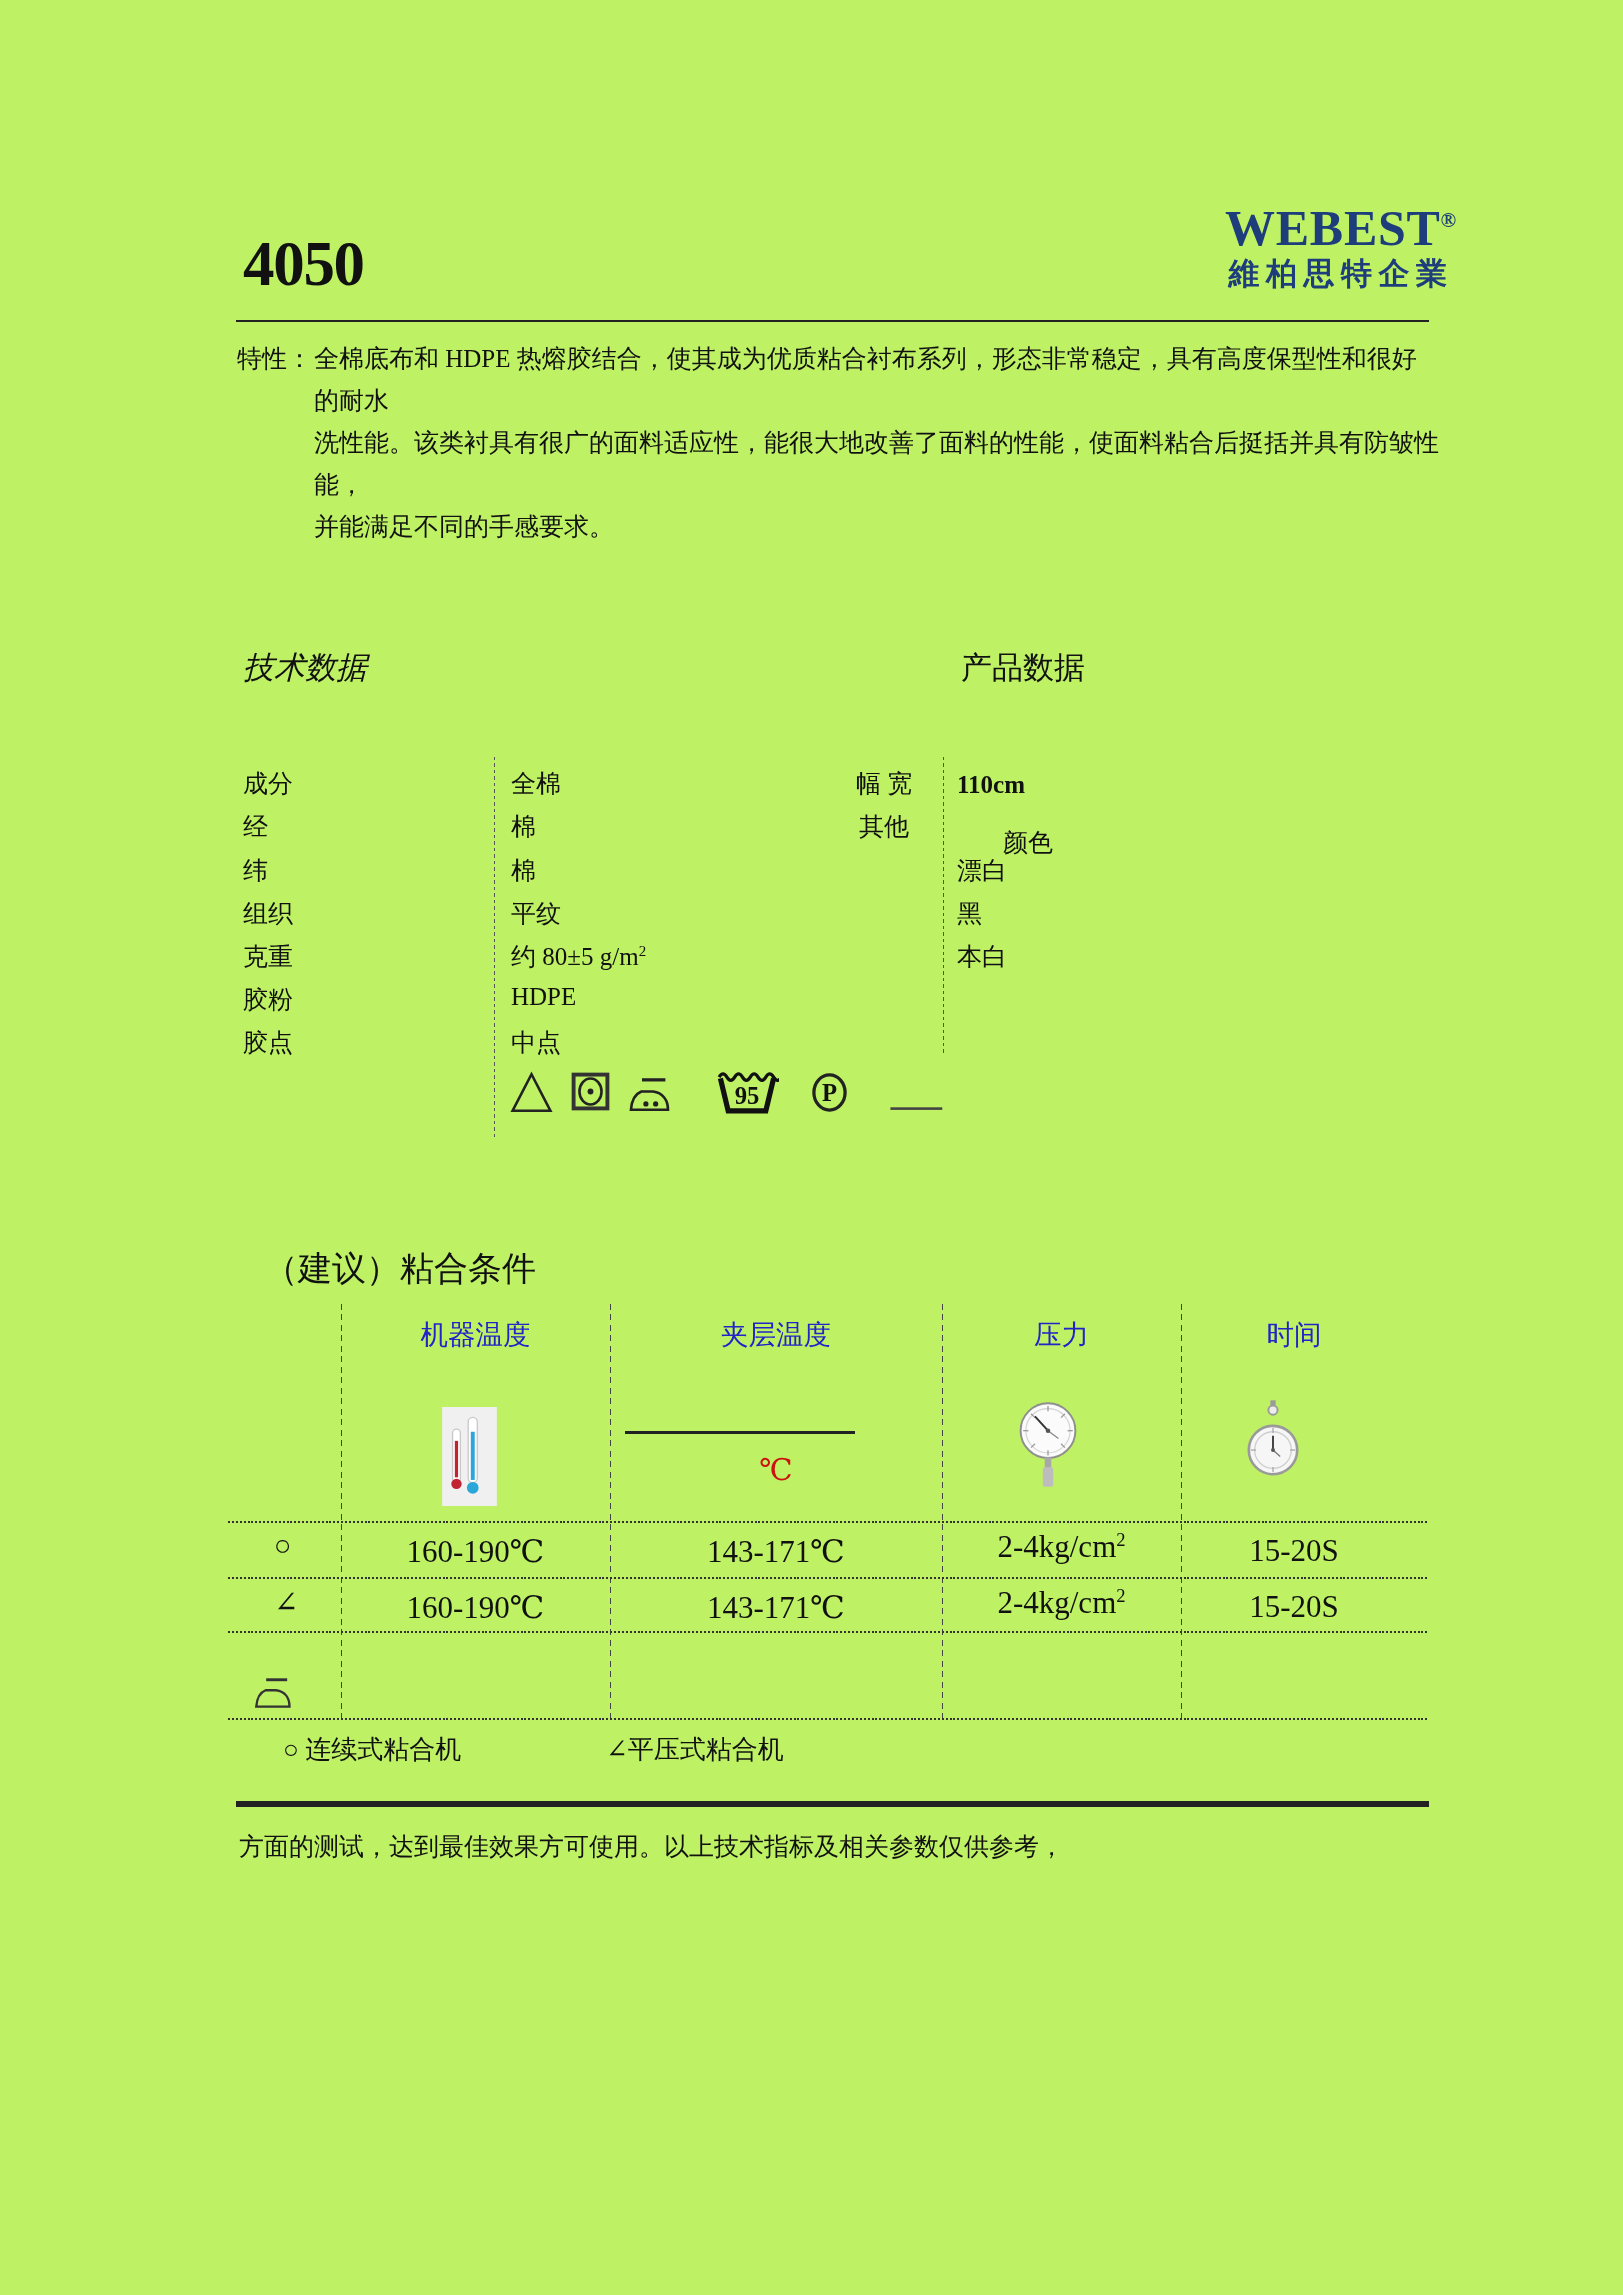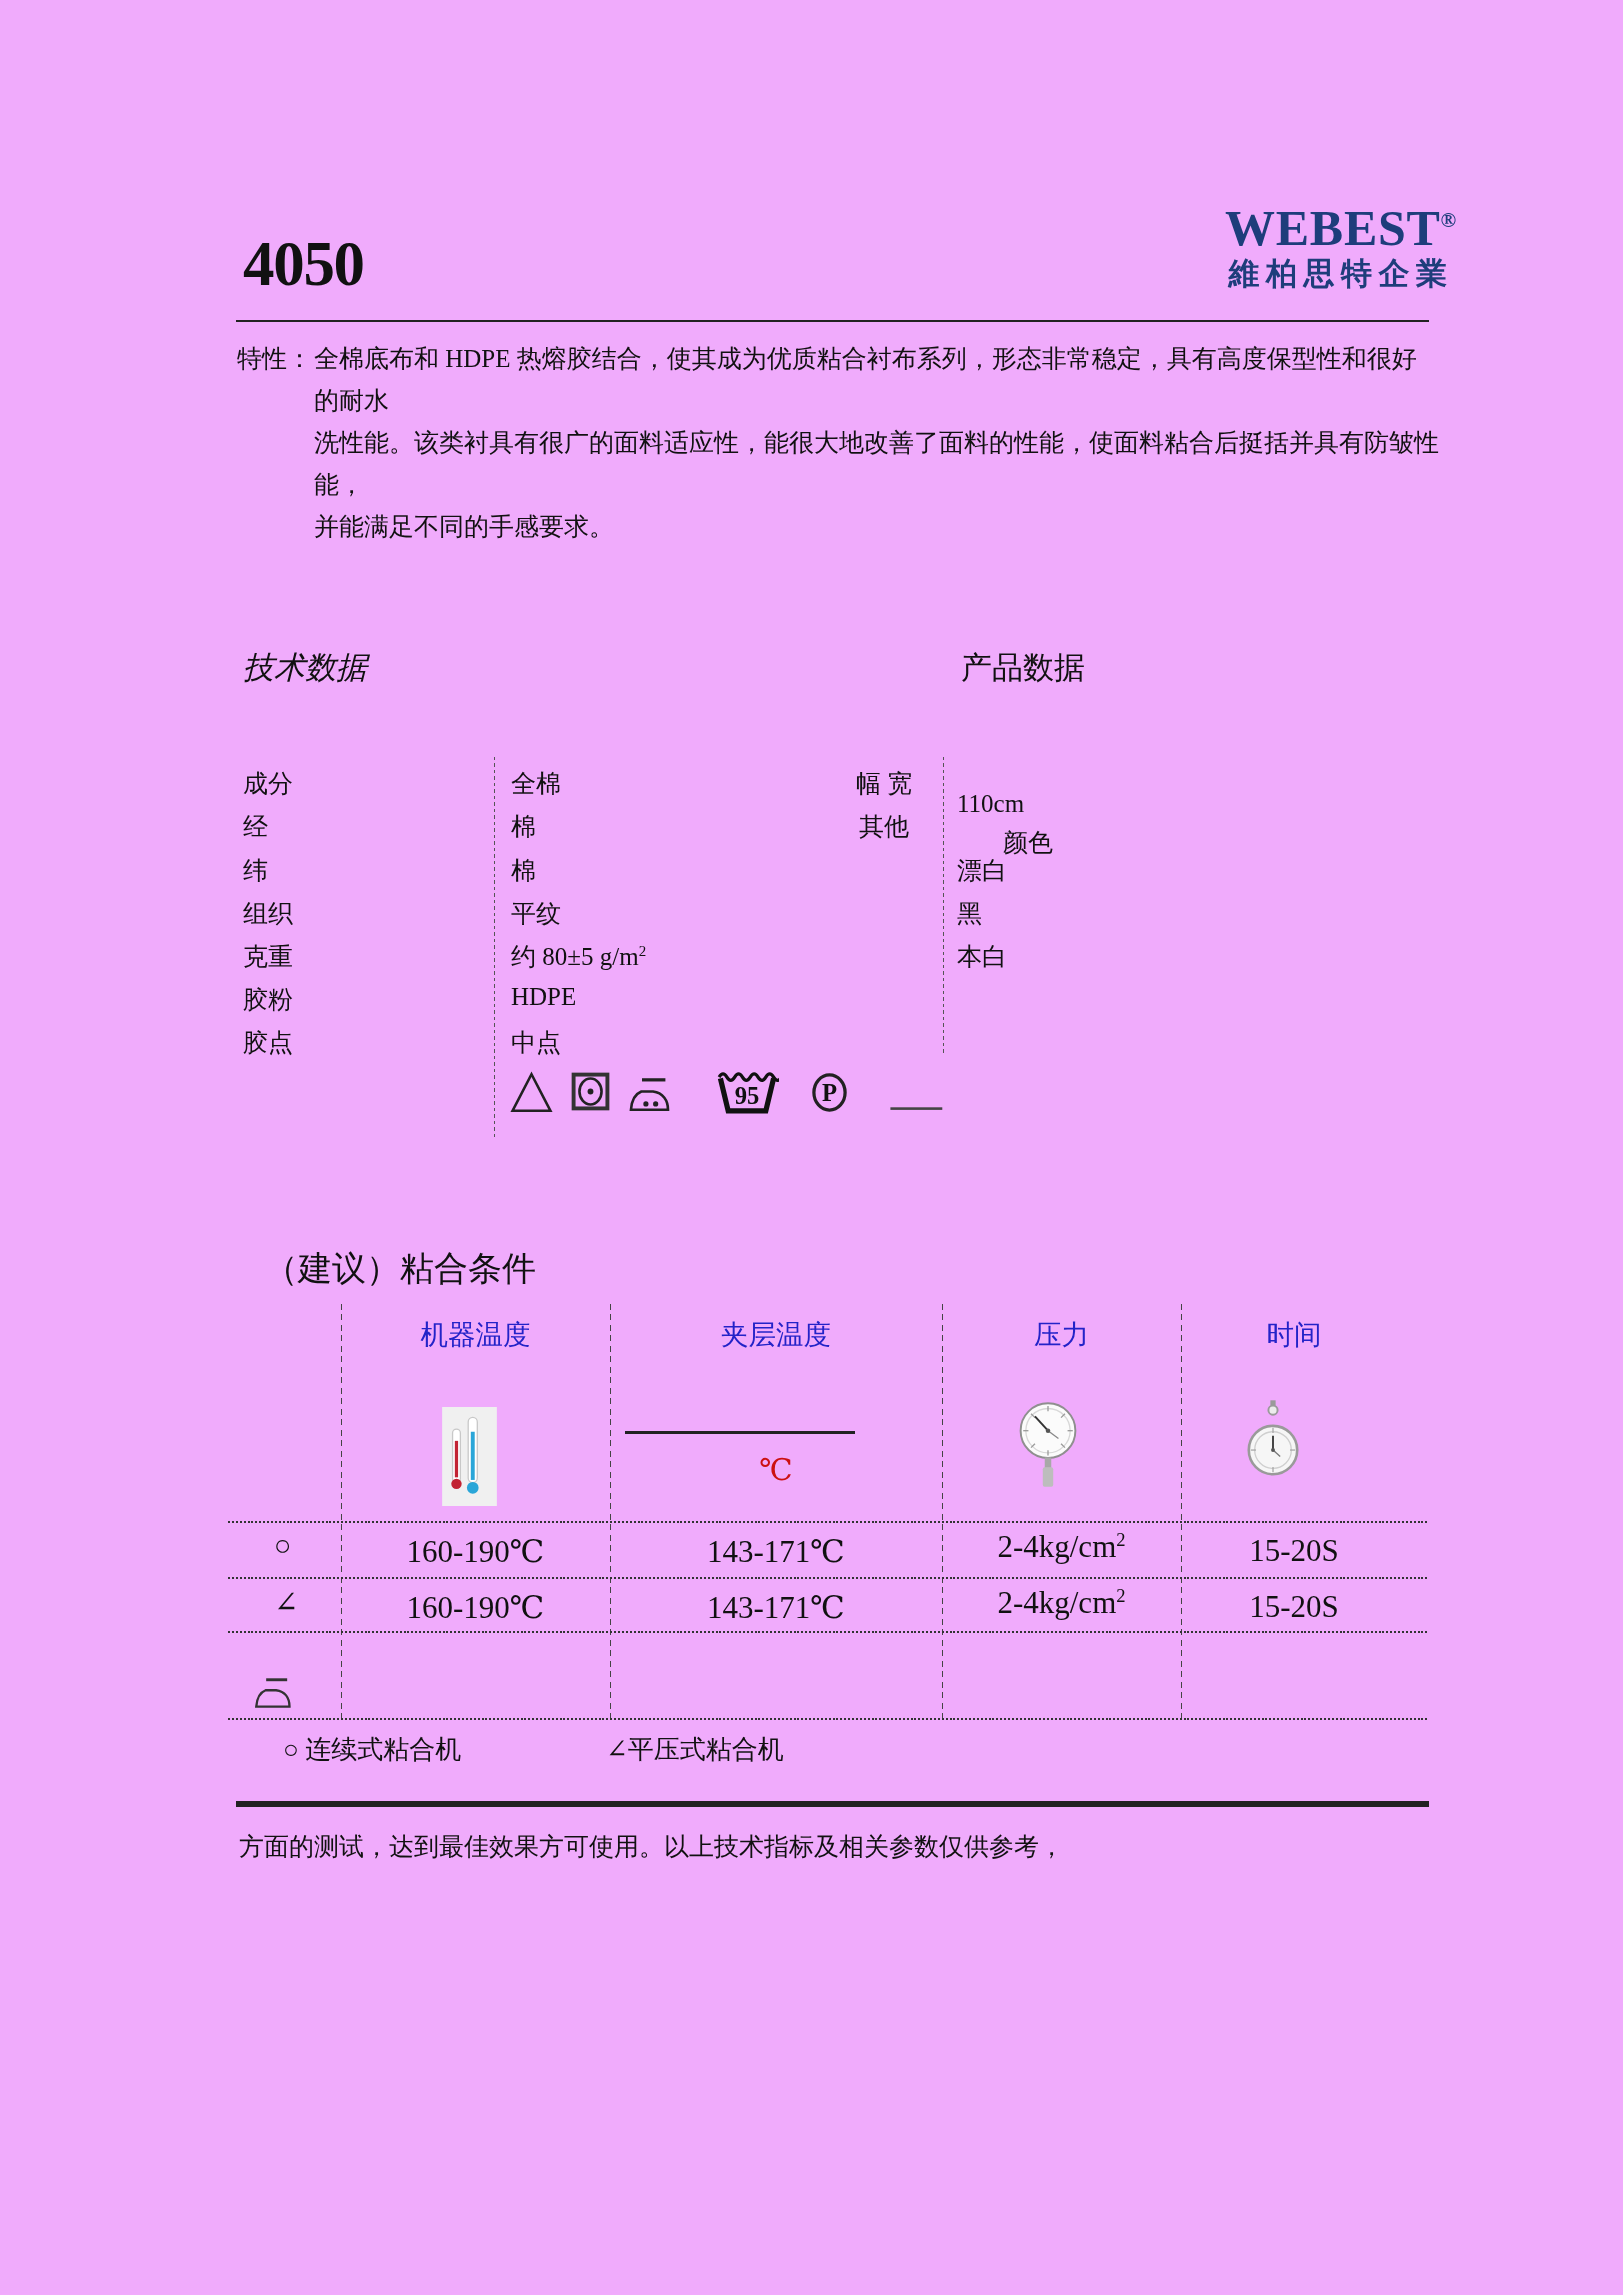--- a/index.html
+++ b/index.html
@@ -1,20 +1,20 @@
 <!DOCTYPE html>
 <html style="font-size:10.5px"><head>
 <meta charset="utf-8">
 <style>
   html,body{margin:0;padding:0;background:#e8e8e8;}
   .page{
     position:relative;
     width:1623px;height:2295px;
     margin:0 auto;
-    background:#f0abfc;
+    background:#bef264;
     font-family:"Liberation Serif","DejaVu Serif",serif;
     color:#111;
     overflow:hidden;
   }
   .abs{position:absolute;}
   .body-text{font-size:25px;line-height:42px;letter-spacing:0px;}
   .rule{position:absolute;background:#222;}
   
   .vdot{position:absolute;width:1.3px;background:repeating-linear-gradient(to bottom,#555 0 3.3px,transparent 3.3px 6.5px);}
   
@@ -79,21 +79,21 @@
   <div class="tech-label" style="left:243px;top:897px;">组织</div>
   <div class="tech-value" style="left:511px;top:897px;">平纹</div>
   <div class="tech-label" style="left:243px;top:940px;">克重</div>
   <div class="tech-value" style="left:511px;top:940px;"><span>约 80±5 g/m</span><sup>2</sup></div>
   <div class="tech-label" style="left:243px;top:983px;">胶粉</div>
   <div class="tech-value" style="left:511px;top:983px;">HDPE</div>
   <div class="tech-label" style="left:243px;top:1026px;">胶点</div>
   <div class="tech-value" style="left:511px;top:1026px;">中点</div>
 
   <div class="tech-label" style="left:856px;top:767px;">幅 宽</div>
-  <div class="tech-value" style="left:957px;top:790px;">110cm</div>
+  <div class="tech-value" style="left:957px;top:771px;font-weight:bold;">110cm</div>
   <div class="tech-label" style="left:859px;top:810px;">其他</div>
   <div class="tech-value" style="left:1003px;top:810px;margin-top:16px;">颜色</div>
   <div class="tech-value" style="left:957px;top:854px;">漂白</div>
   <div class="tech-value" style="left:957px;top:897px;">黑</div>
   <div class="tech-value" style="left:957px;top:940px;">本白</div>
 
   <div class="care-row">
     <span class="care-ic" style="left:1.3px;">
       <svg width="43" height="43" viewBox="0 0 66 66">
           <polygon points="33,5 62,61 4,61" fill="none" stroke="#222" stroke-width="4"></polygon>

